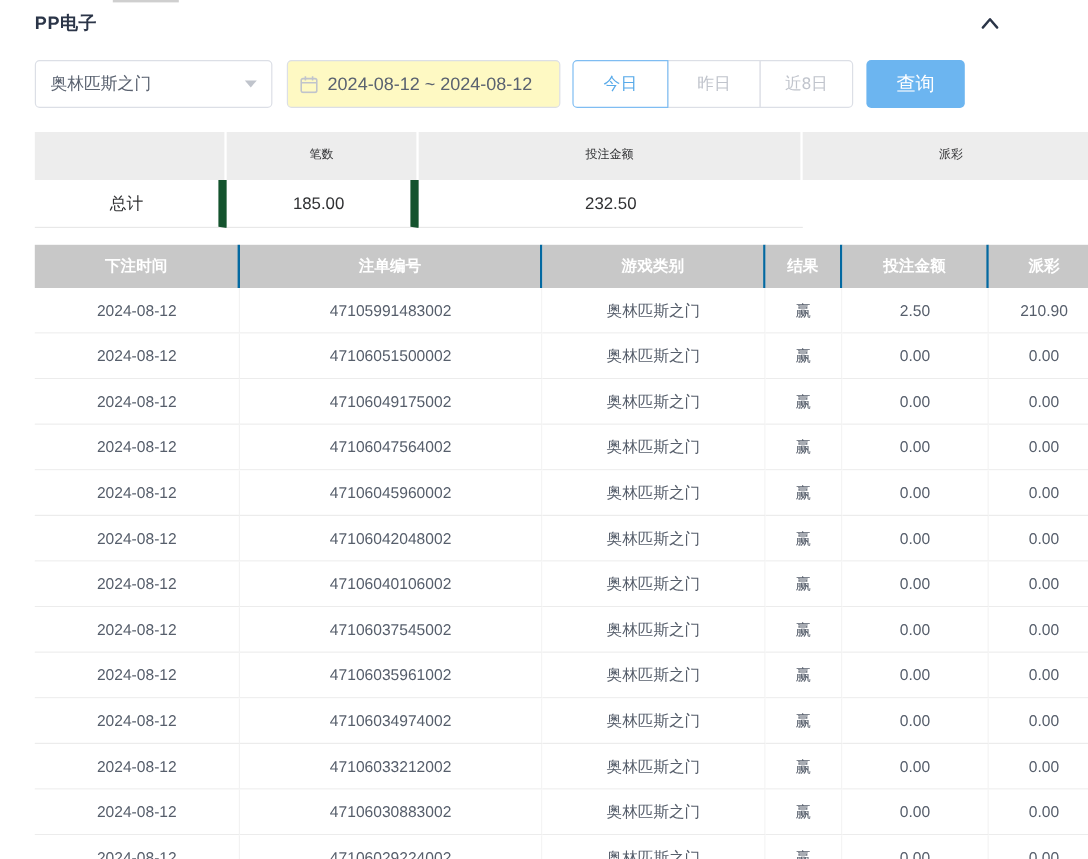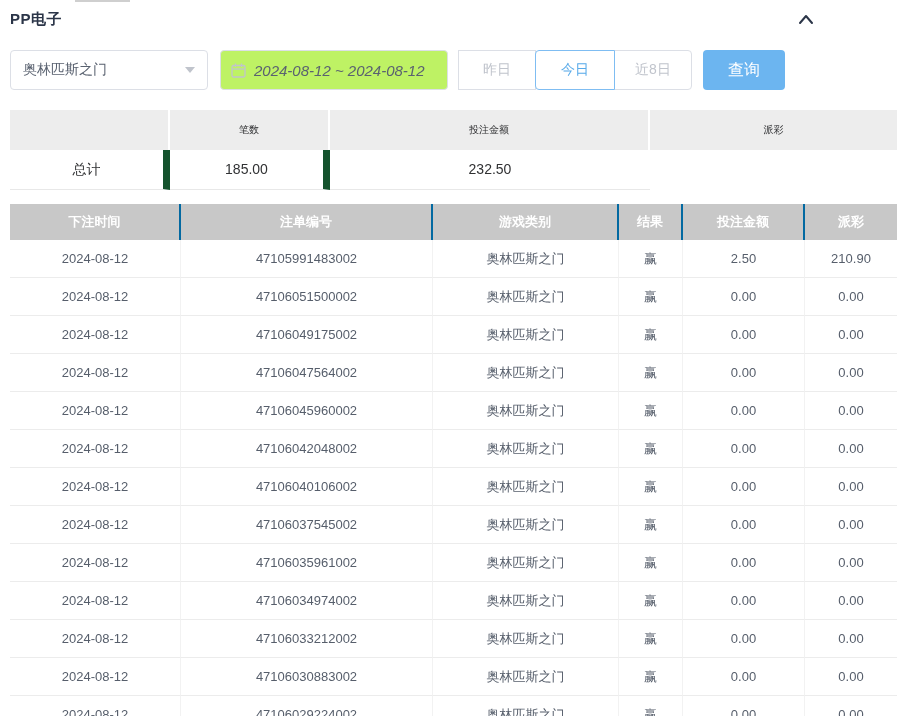--- a/index.html
+++ b/index.html
@@ -1,36 +1,36 @@
 <!DOCTYPE html>
 <html><head>
 <meta charset="utf-8">
 <style>
   * { margin:0; padding:0; box-sizing:border-box; }
   html,body { width:907px; height:716px; overflow:hidden; background:#fff;
               font-family:"Liberation Sans","DejaVu Sans",sans-serif; }
-  .page { position:relative; width:829px; height:716px; padding:0 10px; }
+  .page { position:relative; width:829px; height:716px; padding:0 10px;margin-left:19px; }
 
   .artifact { position:absolute; left:75px; top:0; width:55px; height:2px; background:#cfcfcf; }
 
   
   .panel-header { display:flex; align-items:center; padding-top:10px; }
   .panel-title { font-size:15px; font-weight:bold; color:#2b3548; letter-spacing:.5px; }
   .collapse-btn { margin-left:auto; margin-right:4px; cursor:pointer; display:flex; align-items:center; }
 
   
   .controls { display:flex; align-items:center; margin-top:21px; }
   .select-box { width:198px; height:40px; border:1px solid #dcdfe6; border-radius:4px;
                 display:flex; align-items:center; padding:0 12px; font-size:14px; color:#5a6270;
                 background:#fff; cursor:pointer; }
   .caret-down { margin-left:auto; width:0; height:0; border-left:5px solid transparent;
                 border-right:5px solid transparent; border-top:6px solid #c0c4cc; }
   .date-box { width:228px; height:40px; margin-left:12px; border:1px solid #dcdfe6; border-radius:4px;
               display:flex; align-items:center; padding:12px 10px; font-size:15px; color:#5a6270;
-              background:#bef264; cursor:pointer;font-style:italic; }
+              background:#fef9c3; cursor:pointer; }
   .date-box svg { margin-right:8px; flex:none; }
   .btn-group { display:flex; margin-left:10px; }
   .qbtn { height:40px; background:#fff; border:1px solid #dcdfe6; font-size:14px; color:#c0c4cc;
           cursor:pointer; font-family:inherit; }
   .qbtn + .qbtn { margin-left:-1px; }
   .qbtn.first { width:80px; border-radius:4px 0 0 4px; }
   .qbtn.mid   { width:78px; }
   .qbtn.last  { width:78px; border-radius:0 4px 4px 0; }
   .qbtn.active { color:#58aae9; border-color:#7fbdf2; position:relative; z-index:1; }
   .search-btn { margin-left:11px; width:82px; height:40px; border:none; border-radius:4px;
@@ -86,22 +86,22 @@
           <rect x="1" y="2.5" width="13" height="11.5" rx="1.5" fill="none" stroke="#c0c4cc" stroke-width="1.3"></rect>
           <line x1="4.5" y1="0.5" x2="4.5" y2="4" stroke="#c0c4cc" stroke-width="1.3"></line>
           <line x1="10.5" y1="0.5" x2="10.5" y2="4" stroke="#c0c4cc" stroke-width="1.3"></line>
           <line x1="1" y1="6" x2="14" y2="6" stroke="#c0c4cc" stroke-width="1.3"></line>
         </svg>
       </span>
       <span>2024-08-12 ~ 2024-08-12</span>
     </div>
 
     <div class="btn-group">
+      <button class="qbtn first active">今日</button>
       <button class="qbtn mid">昨日</button>
-      <button class="qbtn first active">今日</button>
       <button class="qbtn last">近8日</button>
     </div>
 
     <button class="search-btn">查询</button>
   </div>
 
   <div class="summary">
     <div class="summary-grid">
       <div class="hcell"></div>
       <div class="hcell">笔数</div>

